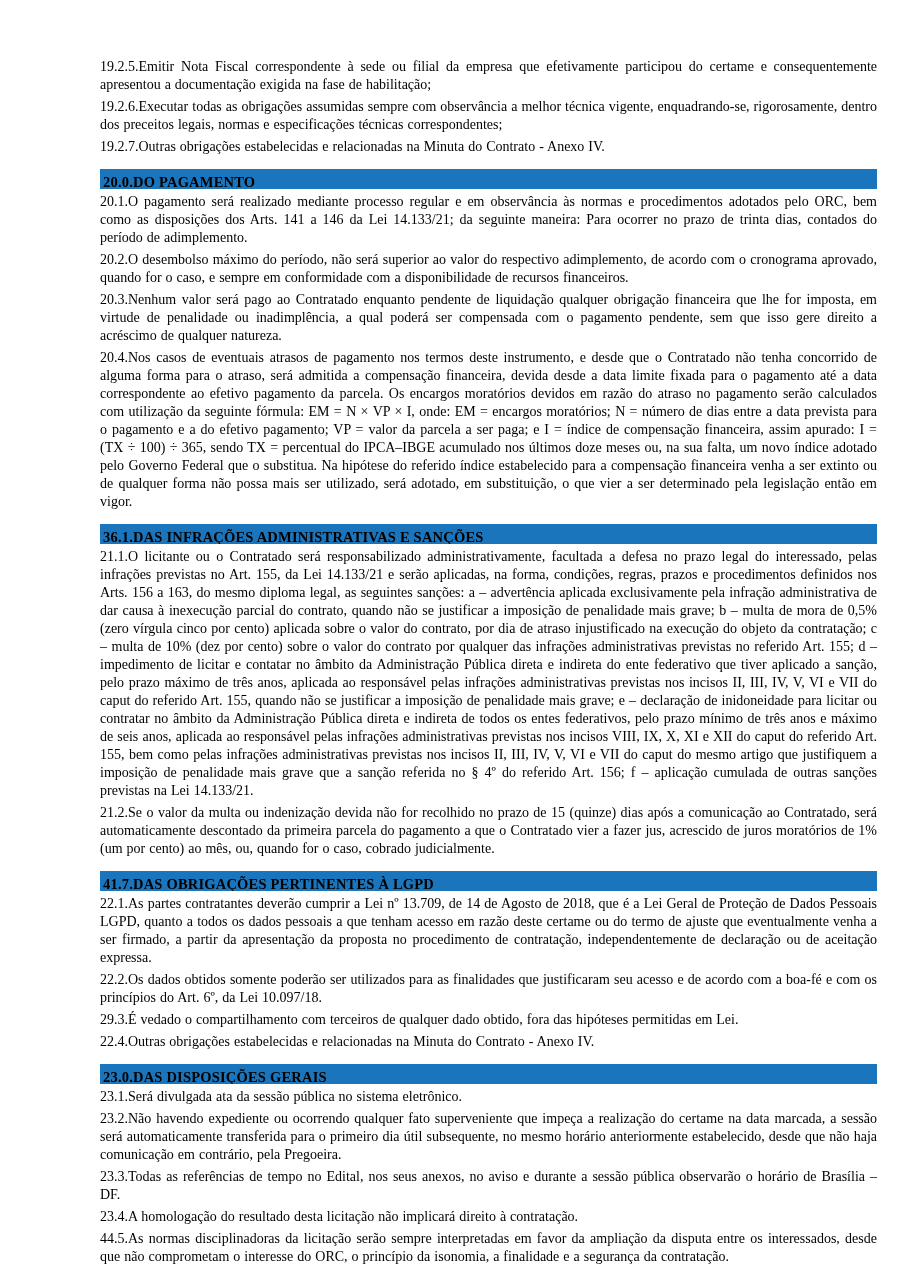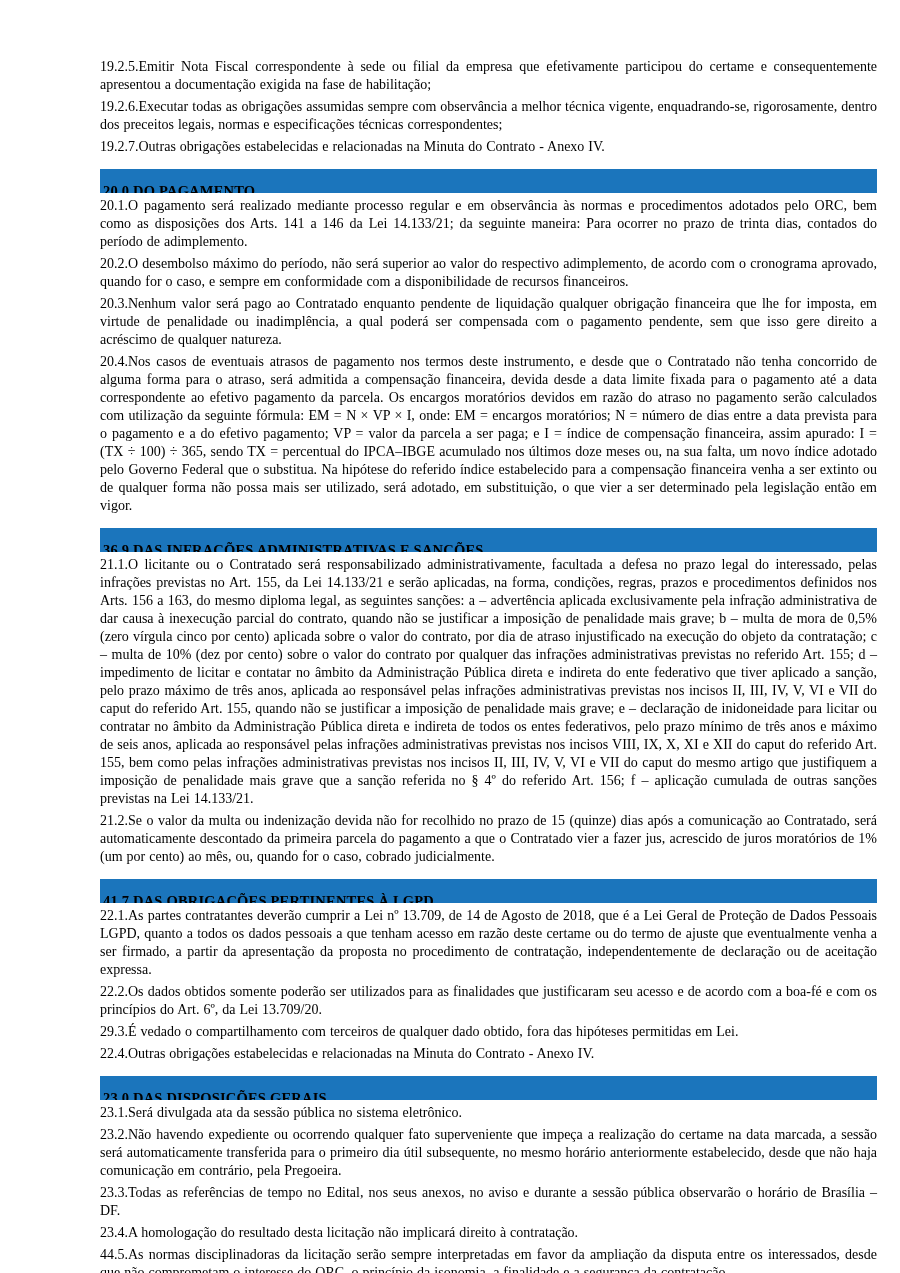--- a/index.html
+++ b/index.html
@@ -27,21 +27,21 @@
   }
   .doc-section { margin: 0; }
   .section-header {
     display: block;
     background: var(--section-header-bg);
     color: var(--section-header-text);
     font-size: 14.5px;
     font-weight: bold;
     line-height: 20px;
     height: 20px;
-    padding: 12px 3px;
+    padding: 3px 3px;
     margin-top: 13px;
     margin-bottom: 1px;
     letter-spacing: 0.2px;
     white-space: nowrap;
     overflow: hidden;
   }
   .para {
     font-size: 14px;
     line-height: 18px;
     text-align: justify;
@@ -62,29 +62,29 @@
 
   <section class="doc-section">
     <h2 class="section-header">20.0.DO PAGAMENTO</h2>
     <p class="para">20.1.O pagamento será realizado mediante processo regular e em observância às normas e procedimentos adotados pelo ORC, bem como as disposições dos Arts. 141 a 146 da Lei 14.133/21; da seguinte maneira: Para ocorrer no prazo de trinta dias, contados do período de adimplemento.</p>
     <p class="para">20.2.O desembolso máximo do período, não será superior ao valor do respectivo adimplemento, de acordo com o cronograma aprovado, quando for o caso, e sempre em conformidade com a disponibilidade de recursos financeiros.</p>
     <p class="para">20.3.Nenhum valor será pago ao Contratado enquanto pendente de liquidação qualquer obrigação financeira que lhe for imposta, em virtude de penalidade ou inadimplência, a qual poderá ser compensada com o pagamento pendente, sem que isso gere direito a acréscimo de qualquer natureza.</p>
     <p class="para">20.4.Nos casos de eventuais atrasos de pagamento nos termos deste instrumento, e desde que o Contratado não tenha concorrido de alguma forma para o atraso, será admitida a compensação financeira, devida desde a data limite fixada para o pagamento até a data correspondente ao efetivo pagamento da parcela. Os encargos moratórios devidos em razão do atraso no pagamento serão calculados com utilização da seguinte fórmula: EM = N × VP × I, onde: EM = encargos moratórios; N = número de dias entre a data prevista para o pagamento e a do efetivo pagamento; VP = valor da parcela a ser paga; e I = índice de compensação financeira, assim apurado: I = (TX ÷ 100) ÷ 365, sendo TX = percentual do IPCA–IBGE acumulado nos últimos doze meses ou, na sua falta, um novo índice adotado pelo Governo Federal que o substitua. Na hipótese do referido índice estabelecido para a compensação financeira venha a ser extinto ou de qualquer forma não possa mais ser utilizado, será adotado, em substituição, o que vier a ser determinado pela legislação então em vigor.</p>
   </section>
 
   <section class="doc-section">
-    <h2 class="section-header">36.9.DAS INFRAÇÕES ADMINISTRATIVAS E SANÇÕES</h2>
+    <h2 class="section-header">36.1.DAS INFRAÇÕES ADMINISTRATIVAS E SANÇÕES</h2>
     <p class="para">21.1.O licitante ou o Contratado será responsabilizado administrativamente, facultada a defesa no prazo legal do interessado, pelas infrações previstas no Art. 155, da Lei 14.133/21 e serão aplicadas, na forma, condições, regras, prazos e procedimentos definidos nos Arts. 156 a 163, do mesmo diploma legal, as seguintes sanções: a – advertência aplicada exclusivamente pela infração administrativa de dar causa à inexecução parcial do contrato, quando não se justificar a imposição de penalidade mais grave; b – multa de mora de 0,5% (zero vírgula cinco por cento) aplicada sobre o valor do contrato, por dia de atraso injustificado na execução do objeto da contratação; c – multa de 10% (dez por cento) sobre o valor do contrato por qualquer das infrações administrativas previstas no referido Art. 155; d – impedimento de licitar e contatar no âmbito da Administração Pública direta e indireta do ente federativo que tiver aplicado a sanção, pelo prazo máximo de três anos, aplicada ao responsável pelas infrações administrativas previstas nos incisos II, III, IV, V, VI e VII do caput do referido Art. 155, quando não se justificar a imposição de penalidade mais grave; e – declaração de inidoneidade para licitar ou contratar no âmbito da Administração Pública direta e indireta de todos os entes federativos, pelo prazo mínimo de três anos e máximo de seis anos, aplicada ao responsável pelas infrações administrativas previstas nos incisos VIII, IX, X, XI e XII do caput do referido Art. 155, bem como pelas infrações administrativas previstas nos incisos II, III, IV, V, VI e VII do caput do mesmo artigo que justifiquem a imposição de penalidade mais grave que a sanção referida no § 4º do referido Art. 156; f – aplicação cumulada de outras sanções previstas na Lei 14.133/21.</p>
     <p class="para">21.2.Se o valor da multa ou indenização devida não for recolhido no prazo de 15 (quinze) dias após a comunicação ao Contratado, será automaticamente descontado da primeira parcela do pagamento a que o Contratado vier a fazer jus, acrescido de juros moratórios de 1% (um por cento) ao mês, ou, quando for o caso, cobrado judicialmente.</p>
   </section>
 
   <section class="doc-section">
     <h2 class="section-header">41.7.DAS OBRIGAÇÕES PERTINENTES À LGPD</h2>
     <p class="para">22.1.As partes contratantes deverão cumprir a Lei nº 13.709, de 14 de Agosto de 2018, que é a Lei Geral de Proteção de Dados Pessoais LGPD, quanto a todos os dados pessoais a que tenham acesso em razão deste certame ou do termo de ajuste que eventualmente venha a ser firmado, a partir da apresentação da proposta no procedimento de contratação, independentemente de declaração ou de aceitação expressa.</p>
-    <p class="para">22.2.Os dados obtidos somente poderão ser utilizados para as finalidades que justificaram seu acesso e de acordo com a boa-fé e com os princípios do Art. 6º, da Lei 13.709/20.</p>
+    <p class="para">22.2.Os dados obtidos somente poderão ser utilizados para as finalidades que justificaram seu acesso e de acordo com a boa-fé e com os princípios do Art. 6º, da Lei 10.097/18.</p>
     <p class="para">29.3.É vedado o compartilhamento com terceiros de qualquer dado obtido, fora das hipóteses permitidas em Lei.</p>
     <p class="para">22.4.Outras obrigações estabelecidas e relacionadas na Minuta do Contrato - Anexo IV.</p>
   </section>
 
   <section class="doc-section">
     <h2 class="section-header">23.0.DAS DISPOSIÇÕES GERAIS</h2>
     <p class="para">23.1.Será divulgada ata da sessão pública no sistema eletrônico.</p>
     <p class="para">23.2.Não havendo expediente ou ocorrendo qualquer fato superveniente que impeça a realização do certame na data marcada, a sessão será automaticamente transferida para o primeiro dia útil subsequente, no mesmo horário anteriormente estabelecido, desde que não haja comunicação em contrário, pela Pregoeira.</p>
     <p class="para">23.3.Todas as referências de tempo no Edital, nos seus anexos, no aviso e durante a sessão pública observarão o horário de Brasília – DF.</p>
     <p class="para">23.4.A homologação do resultado desta licitação não implicará direito à contratação.</p>

